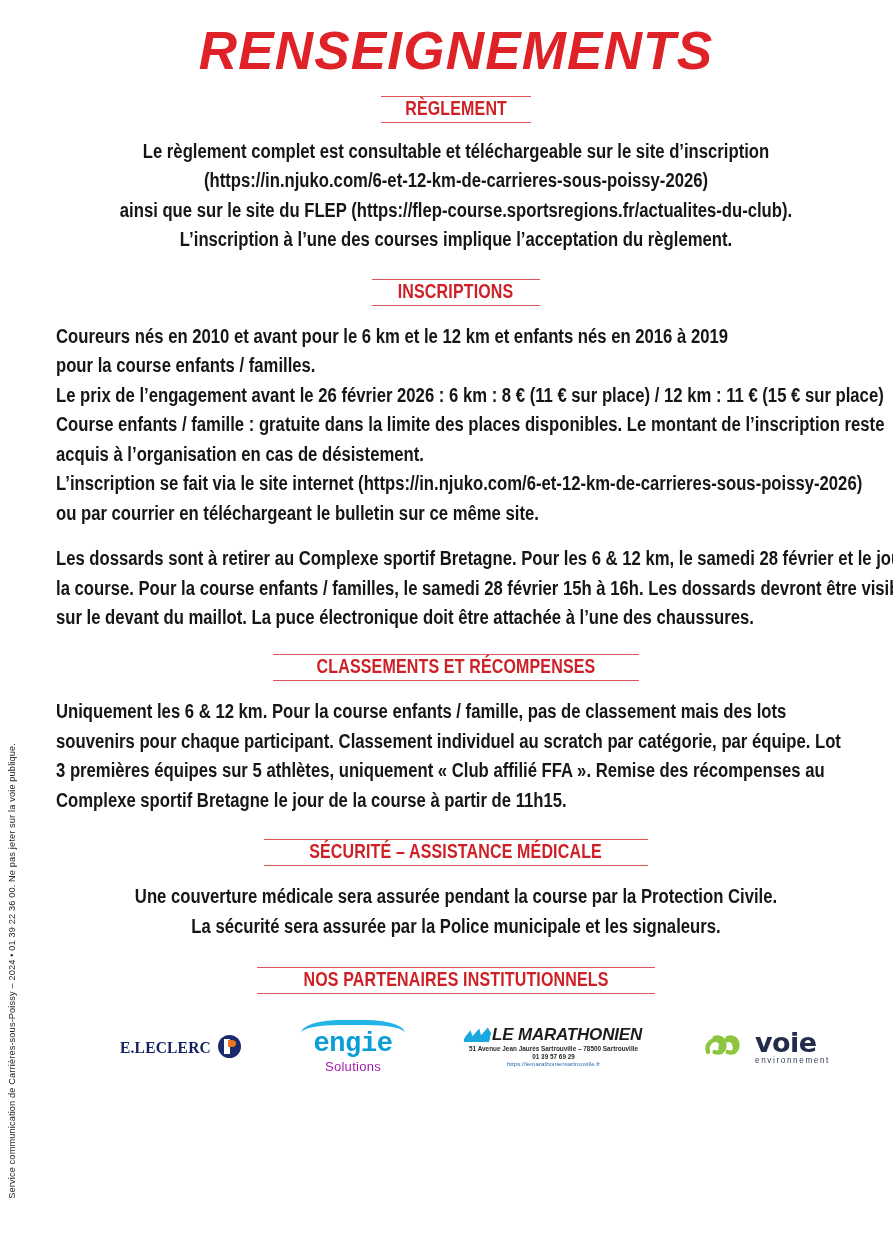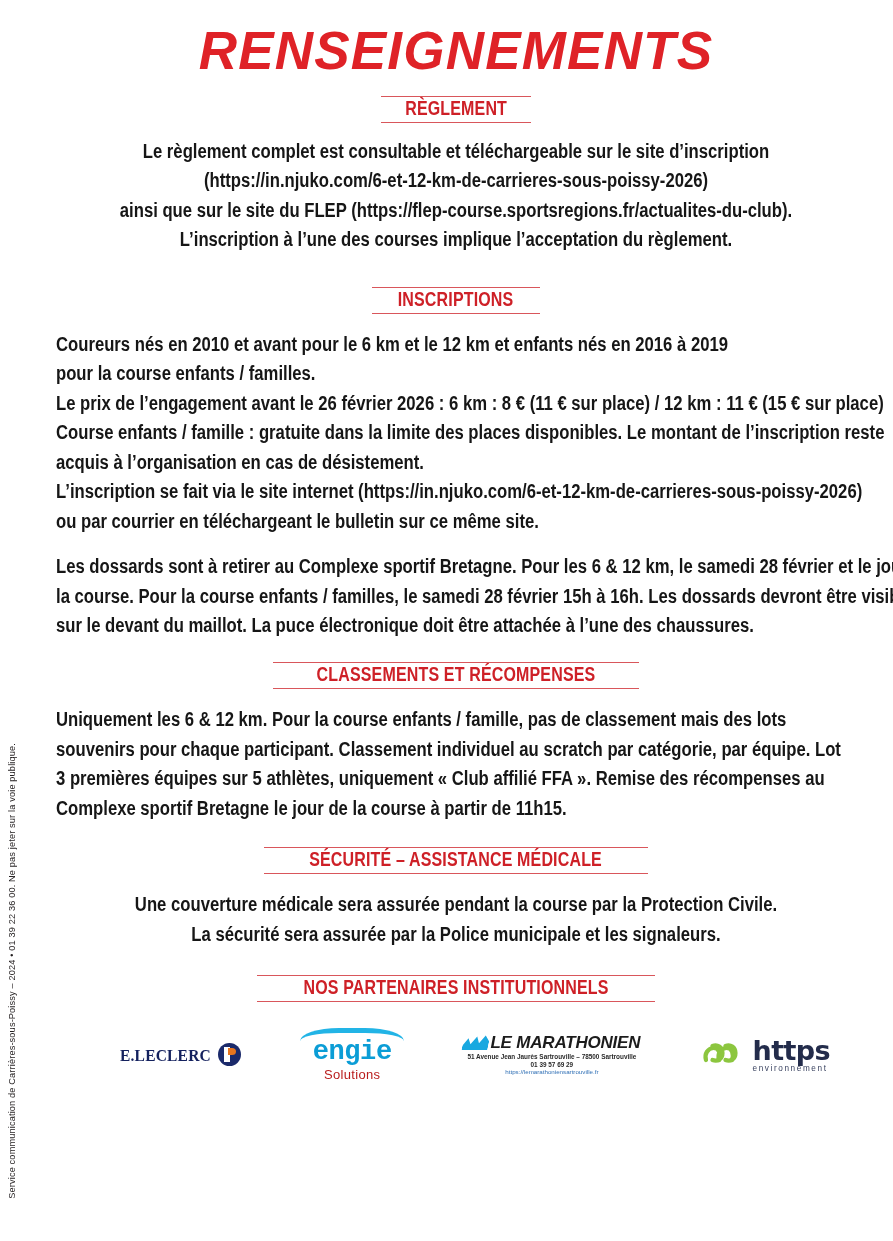--- a/index.html
+++ b/index.html
@@ -113,21 +113,21 @@
     transform-origin: left center;
     white-space: nowrap;
   }
   .body-block.centered .ln {
     transform-origin: center center;
   }
 
   
   .sp-reglement-head { margin-top: 18px; }
   .sp-reglement-body { margin-top: 14px; }
-  .sp-inscriptions-head { margin-top: 32px; }
+  .sp-inscriptions-head { margin-top: 24px; }
   .sp-inscriptions-body { margin-top: 16px; }
   .sp-dossards-head { margin-top: 24px; }
   .sp-dossards-body { margin-top: 16px; }
   .sp-classements-head { margin-top: 22px; }
   .sp-classements-body { margin-top: 16px; }
   .sp-securite-head { margin-top: 24px; }
   .sp-securite-body { margin-top: 16px; }
   .sp-partners-head { margin-top: 26px; }
 
   
@@ -183,21 +183,21 @@
     font-weight: bold;
     font-size: 27px;
     letter-spacing: -0.4px;
     color: #0B9DD6;
     text-transform: lowercase;
   }
   .logo-engie .eng-sub {
     font-family: "Liberation Sans", sans-serif;
     font-size: 13px;
     letter-spacing: 0.3px;
-    color: #b91c1c;
+    color: #a21caf;
     margin-top: 2px;
   }
 
   
   .logo-marathonien { text-align:center; line-height:1.05; }
   .logo-marathonien .mr-top {
     display:flex; align-items:center; justify-content:center; gap:1px;
   }
   .logo-marathonien .mr-swoosh {
     width: 26px; height: 15px;
@@ -396,21 +396,21 @@
           <svg width="46" height="34" viewBox="0 0 46 34" aria-hidden="true">
             <g fill="none" stroke="#8CC63F" stroke-width="4.2" stroke-linecap="round">
               <path d="M6 24c-2-6 2-12 7.5-12S21 18 19 24"></path>
               <path d="M19 24c-2-6 2-12 7.5-12S34 18 32 24"></path>
               <path d="M12.5 10c5-2 10 1 10 7s-5 9-10 7"></path>
               <path d="M25.5 10c5-2 10 1 10 7s-5 9-10 7"></path>
             </g>
           </svg>
         </span>
         <span class="sz-text">
-          <span class="sz-word" style="display:block">https</span>
+          <span class="sz-word" style="display:block">voie</span>
           <span class="sz-sub" style="display:block">environnement</span>
         </span>
       </div>
 
     </div>
 
   </div>
 </div>
 
 </body></html>

